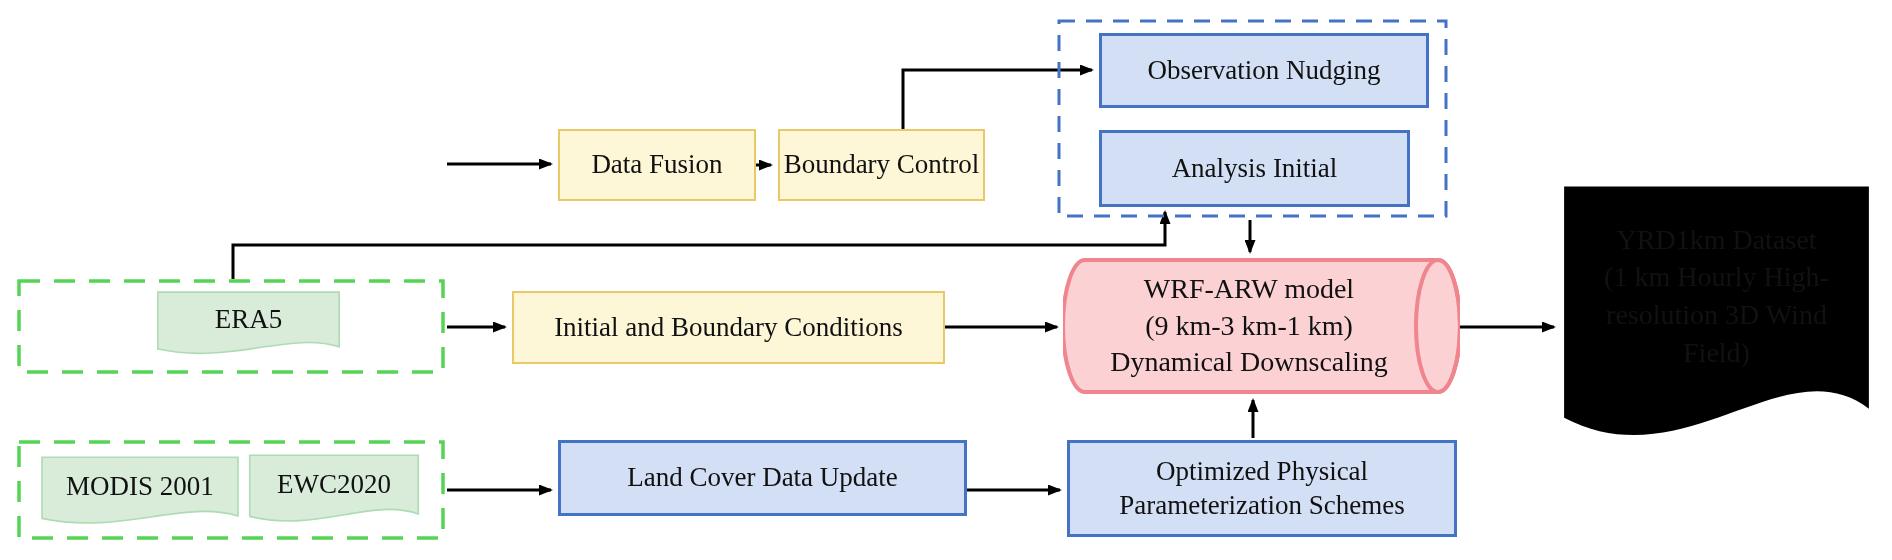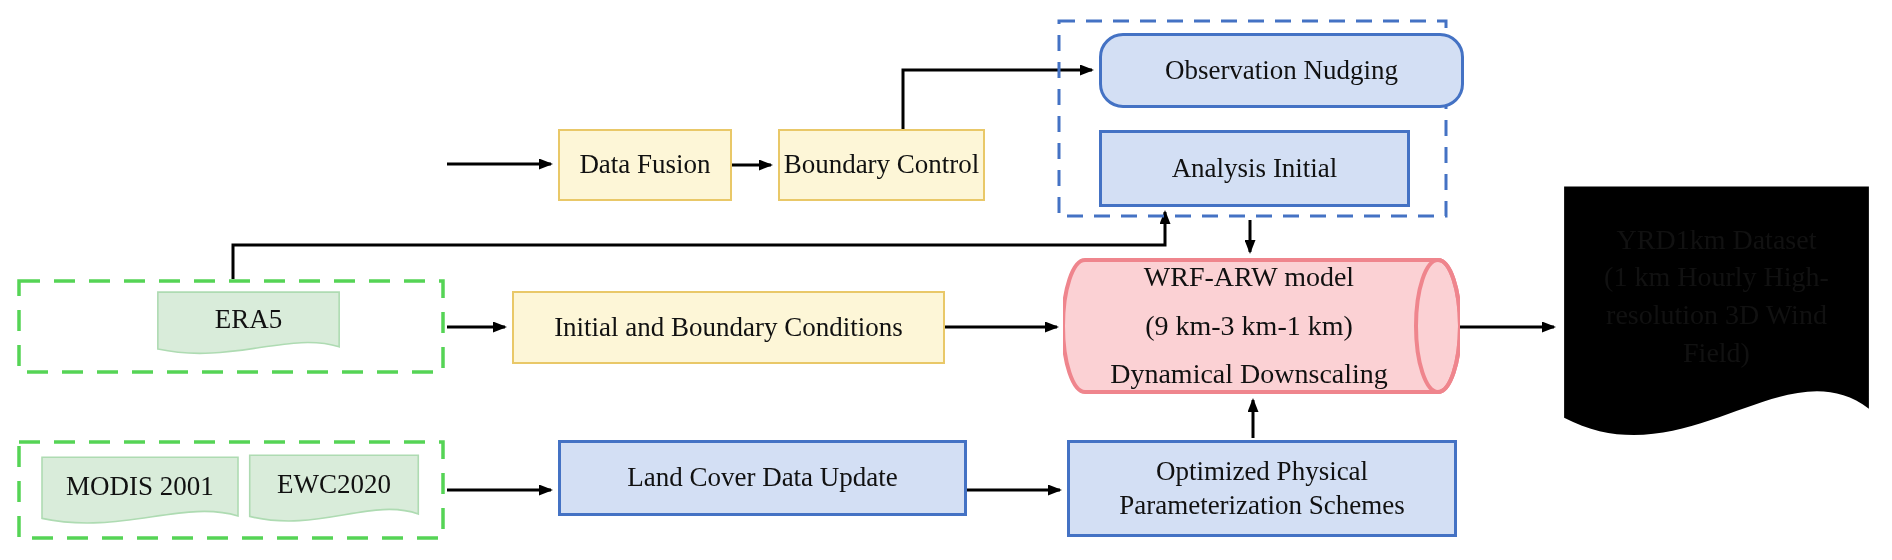--- a/index.html
+++ b/index.html
@@ -25,21 +25,21 @@
   .doc .label{position:relative;width:100%;height:86%;display:flex;align-items:center;justify-content:center;
               font-size:27px;}
   .dash-green{fill:none;stroke:var(--green-dash);stroke-width:3.5;stroke-dasharray:21 14;}
   .dash-blue{fill:none;stroke:var(--blue-dash);stroke-width:3;stroke-dasharray:16 11;}
   .conn{fill:none;stroke:var(--arrow);stroke-width:3;}
   .cyl{position:absolute;left:1063px;top:257px;width:397px;height:138px;}
   .cyl svg{position:absolute;left:0;top:0;}
   .cyl-body{fill:var(--cyl-fill);stroke:var(--cyl-border);stroke-width:4;stroke-linejoin:round;}
   .cyl-cap{fill:none;stroke:var(--cyl-border);stroke-width:4;}
   .cyl .label{position:absolute;left:6px;top:0;width:360px;height:100%;display:flex;flex-direction:column;
-              align-items:center;justify-content:center;font-size:28px;line-height:1.3;text-align:left;gap:12px;}
+              align-items:center;justify-content:center;font-size:28px;line-height:1.3;text-align:left;}
   .bigdoc{position:absolute;left:1561px;top:182px;width:311px;height:272px;}
   .bigdoc > svg{position:absolute;left:0;top:0;width:100%;height:100%;}
   .bigdoc .label{position:relative;width:100%;height:84%;display:flex;flex-direction:column;align-items:center;
                  justify-content:center;font-size:28px;line-height:1.35;text-align:center;}
 </style>
 </head>
 <body>
 
 <div class="stage">
 
@@ -86,29 +86,29 @@
       <div class="label">MODIS 2001</div>
     </div>
     <div class="doc" style="left:231px;top:14px;width:172px;height:72px;">
       <svg viewBox="0 0 100 60" preserveAspectRatio="none">
         <path class="doc-path" vector-effect="non-scaling-stroke" d="M1,1 L99,1 L99,50 C72,36 40,66 1,52 Z"></path>
       </svg>
       <div class="label">EWC2020</div>
     </div>
   </div>
 
-  <div class="node yellow" style="left:558px;top:129px;width:174px;height:72px;">Data Fusion</div>
+  <div class="node yellow" style="left:558px;top:129px;width:198px;height:72px;">Data Fusion</div>
   <div class="node yellow" style="left:778px;top:129px;width:207px;height:72px;">Boundary Control</div>
   <div class="node yellow" style="left:512px;top:291px;width:433px;height:73px;">Initial and Boundary Conditions</div>
 
   <div class="group" style="left:1057px;top:19px;width:391px;height:199px;">
     <svg class="frame" width="391" height="199">
       <rect class="dash-blue" x="2" y="2" width="387" height="195"></rect>
     </svg>
-    <div class="node blue" style="left:42px;top:14px;width:365px;height:75px;border-radius:24px;">Observation Nudging</div>
+    <div class="node blue" style="left:42px;top:14px;width:330px;height:75px;">Observation Nudging</div>
     <div class="node blue" style="left:42px;top:111px;width:311px;height:77px;">Analysis Initial</div>
   </div>
 
   <div class="node blue" style="left:558px;top:440px;width:409px;height:76px;">Land Cover Data Update</div>
   <div class="node blue" style="left:1067px;top:440px;width:390px;height:97px;padding:0 12px;">Optimized Physical Parameterization Schemes</div>
 
   <div class="cyl">
     <svg width="397" height="138" viewBox="0 0 397 138">
       <path class="cyl-body" d="M22,3 L375,3 A22,66 0 0 1 375,135 L22,135 A22,66 0 0 1 22,3 Z"></path>
       <ellipse class="cyl-cap" cx="375" cy="69" rx="22" ry="66"></ellipse>

